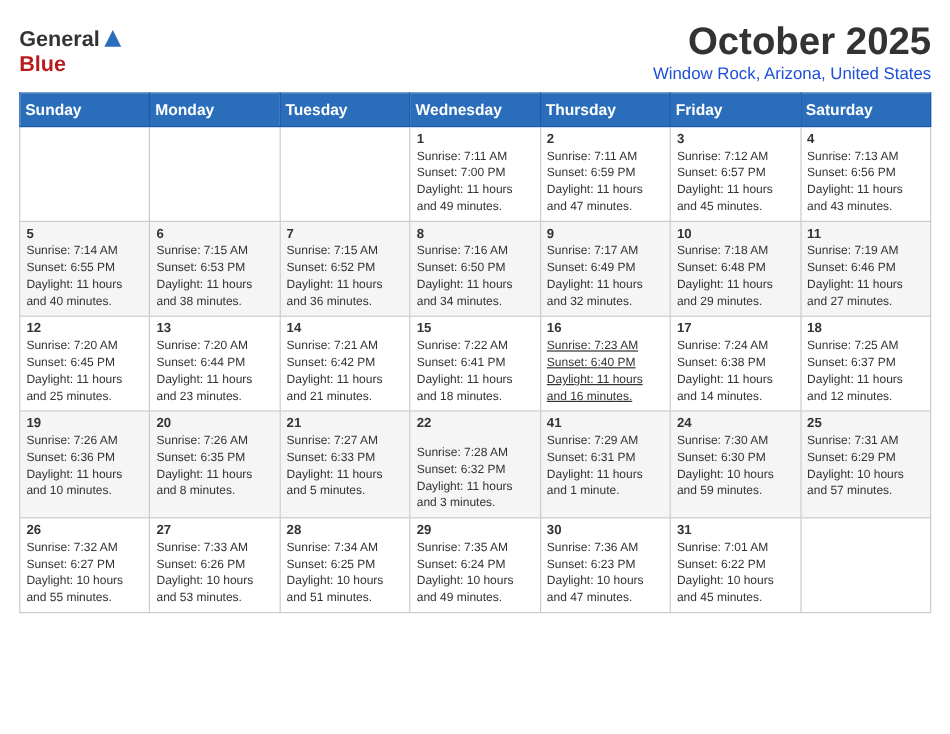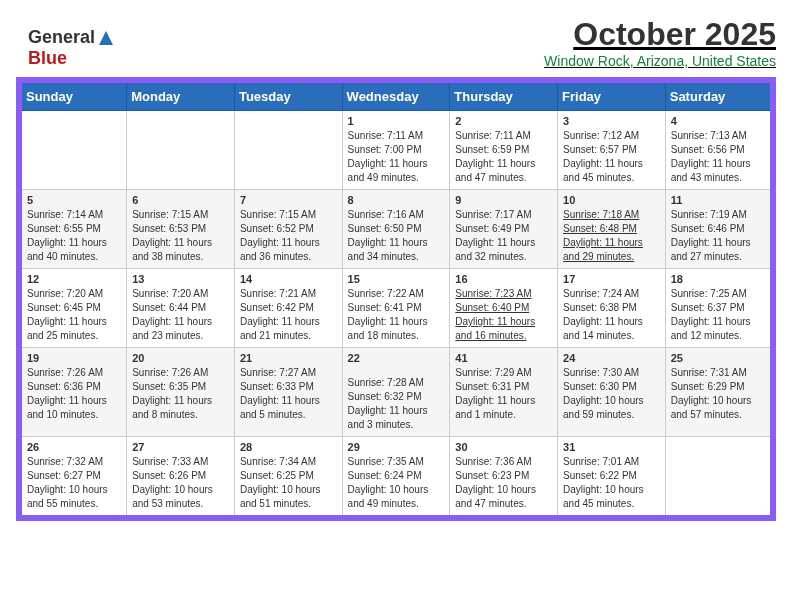--- a/index.html
+++ b/index.html
@@ -6,50 +6,48 @@
     body {
       font-family: Arial, sans-serif;
       background: #fff;
       width: 792px;
       min-height: 612px;
       padding: 16px;
     }
     .header {
       display: flex;
       justify-content: space-between;
-      align-items: flex-end;
+      align-items: center;
       margin-bottom: 8px;
-      margin-left: 12px;
     }
     .logo {
       display: flex;
       flex-direction: column;
       align-items: flex-start;
     }
     .logo-line {
       display: flex;
       align-items: center;
     }
     .title-block {
       text-align: right;
-      text-decoration: underline;
     }
     .month-title {
       font-size: 32px;
       font-weight: bold;
       color: #333;
     }
     .location {
       font-size: 14px;
-      color: #15803d;
+      color: #1d4ed8;
     }
     .calendar {
       width: 100%;
       border-collapse: collapse;
-      border: 6px solid #8b5cf6;
+      border: 1px solid #8b5cf6;
     }
     .calendar th {
       background-color: #2a6ebb;
       color: #fff;
       font-size: 13px;
       padding: 6px 4px;
       text-align: left;
       border: 1px solid #1a5aaa;
     }
     .calendar td {
@@ -169,21 +167,21 @@
 Daylight: 11 hours and 34 minutes.</div>
         </td>
         <td>
           <span class="day-number">9</span>
           <div class="day-info" style="white-space: pre-line;">Sunrise: 7:17 AM
 Sunset: 6:49 PM
 Daylight: 11 hours and 32 minutes.</div>
         </td>
         <td>
           <span class="day-number">10</span>
-          <div class="day-info" style="white-space: pre-line; text-decoration: underline;">Sunrise: 7:18 AM
+          <div class="day-info" style="white-space: pre-line;">Sunrise: 7:18 AM
 Sunset: 6:48 PM
 Daylight: 11 hours and 29 minutes.</div>
         </td>
         <td>
           <span class="day-number">11</span>
           <div class="day-info" style="white-space: pre-line;">Sunrise: 7:19 AM
 Sunset: 6:46 PM
 Daylight: 11 hours and 27 minutes.</div>
         </td>
       </tr>

